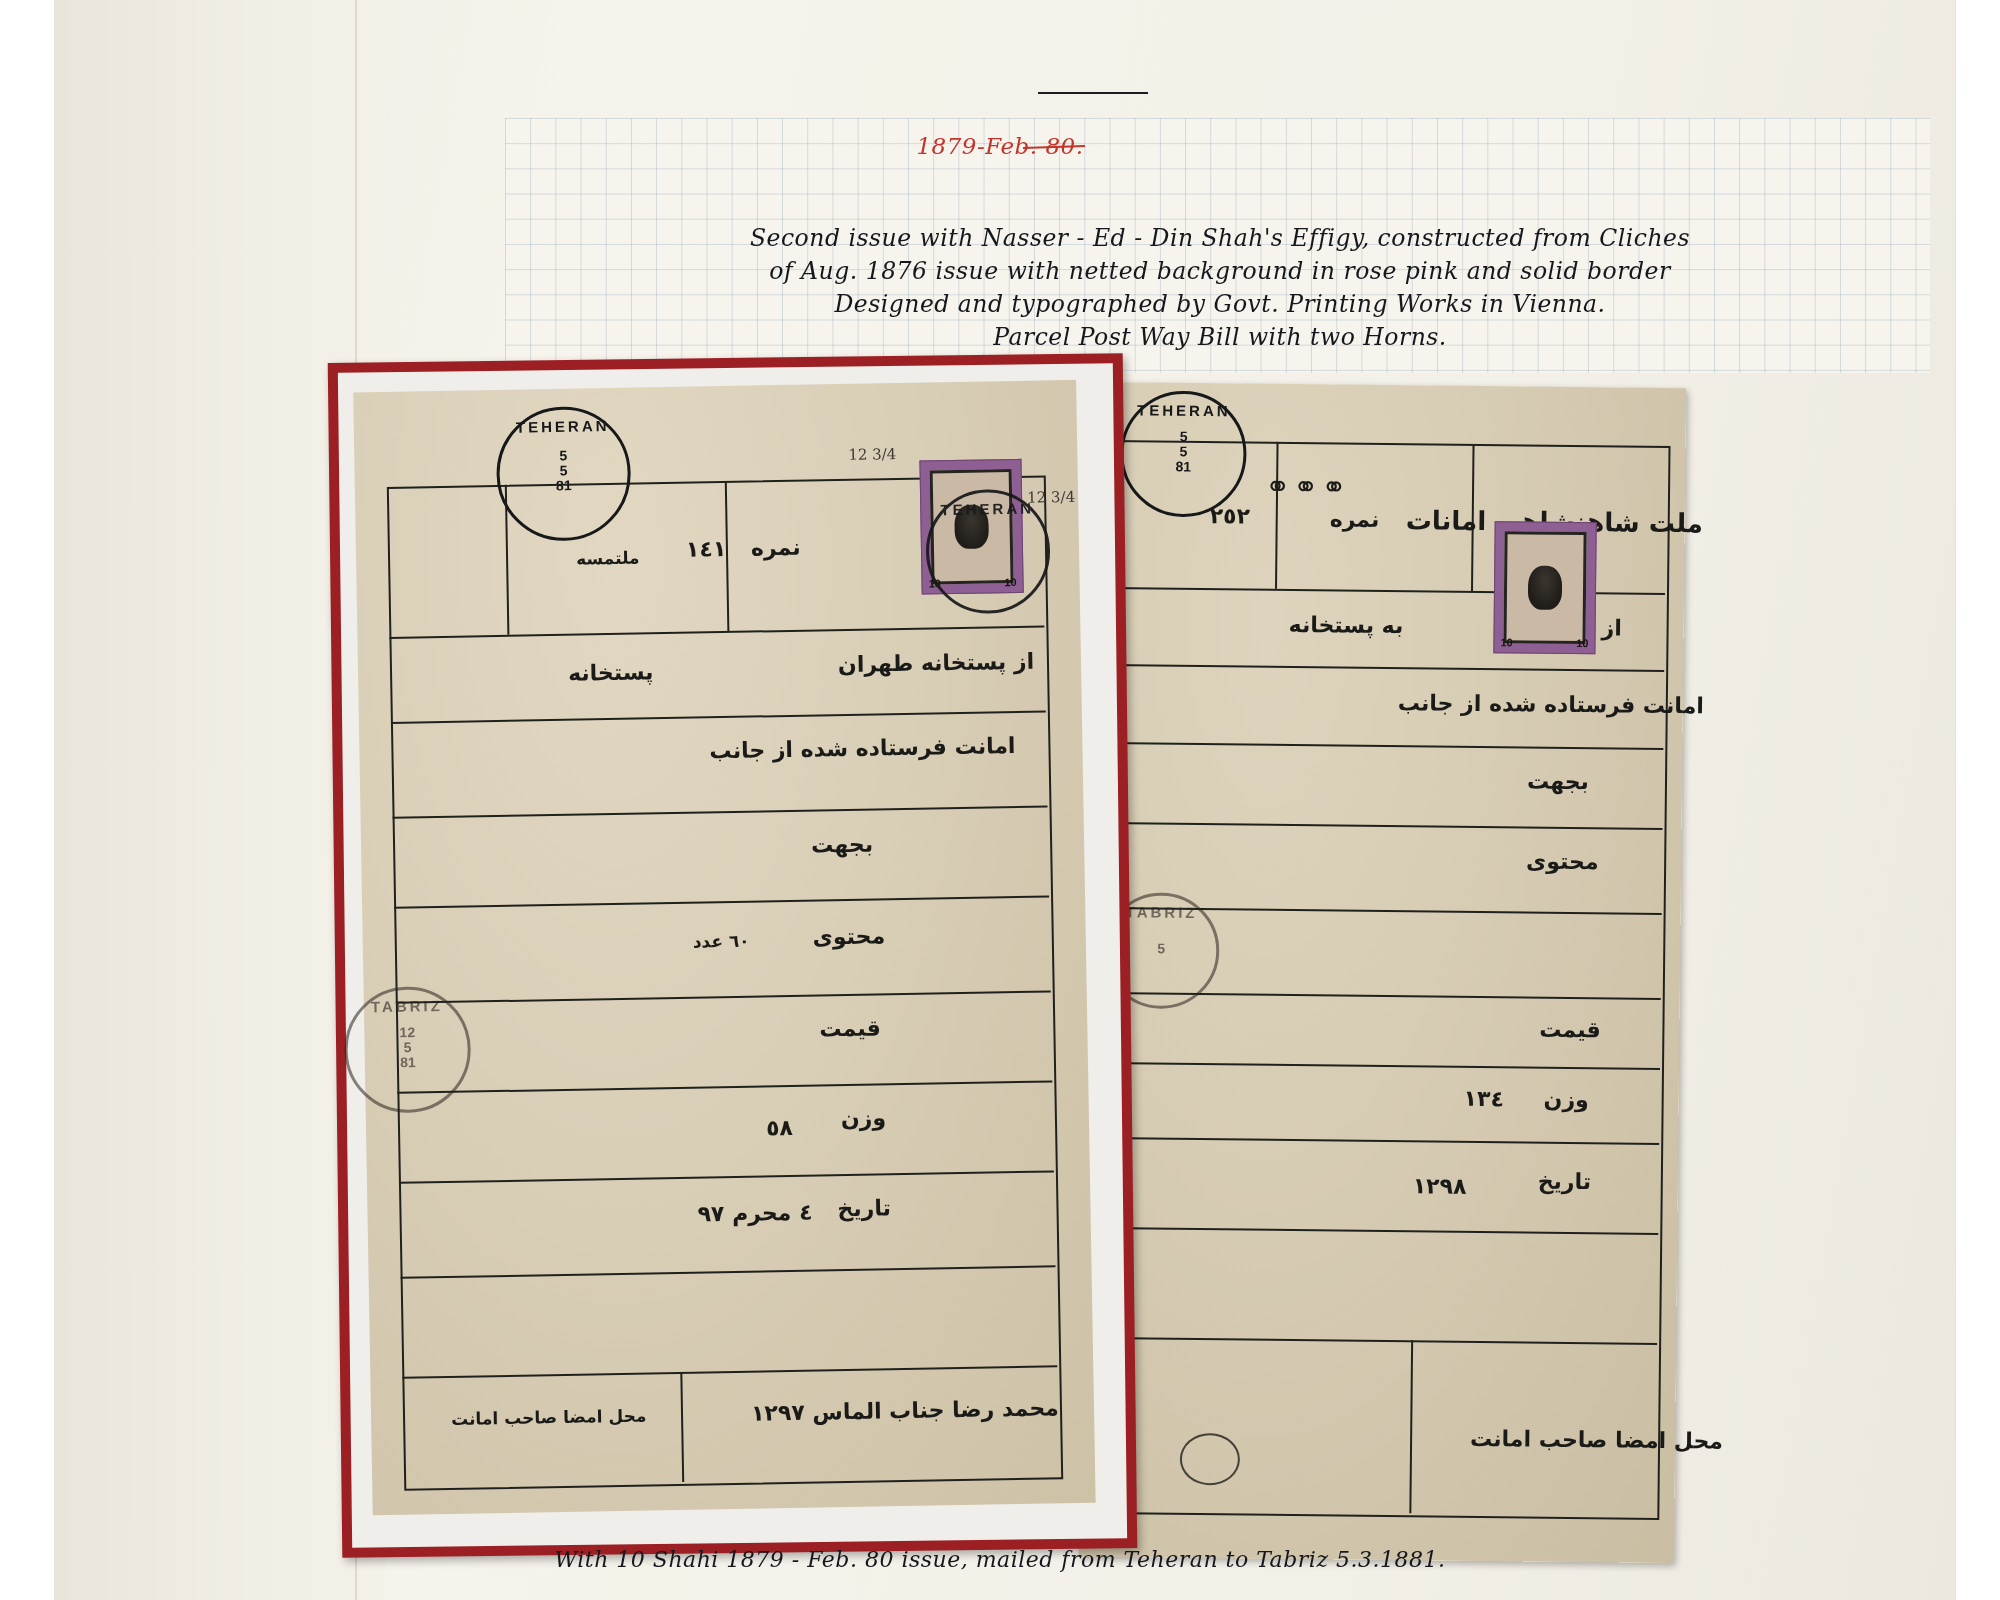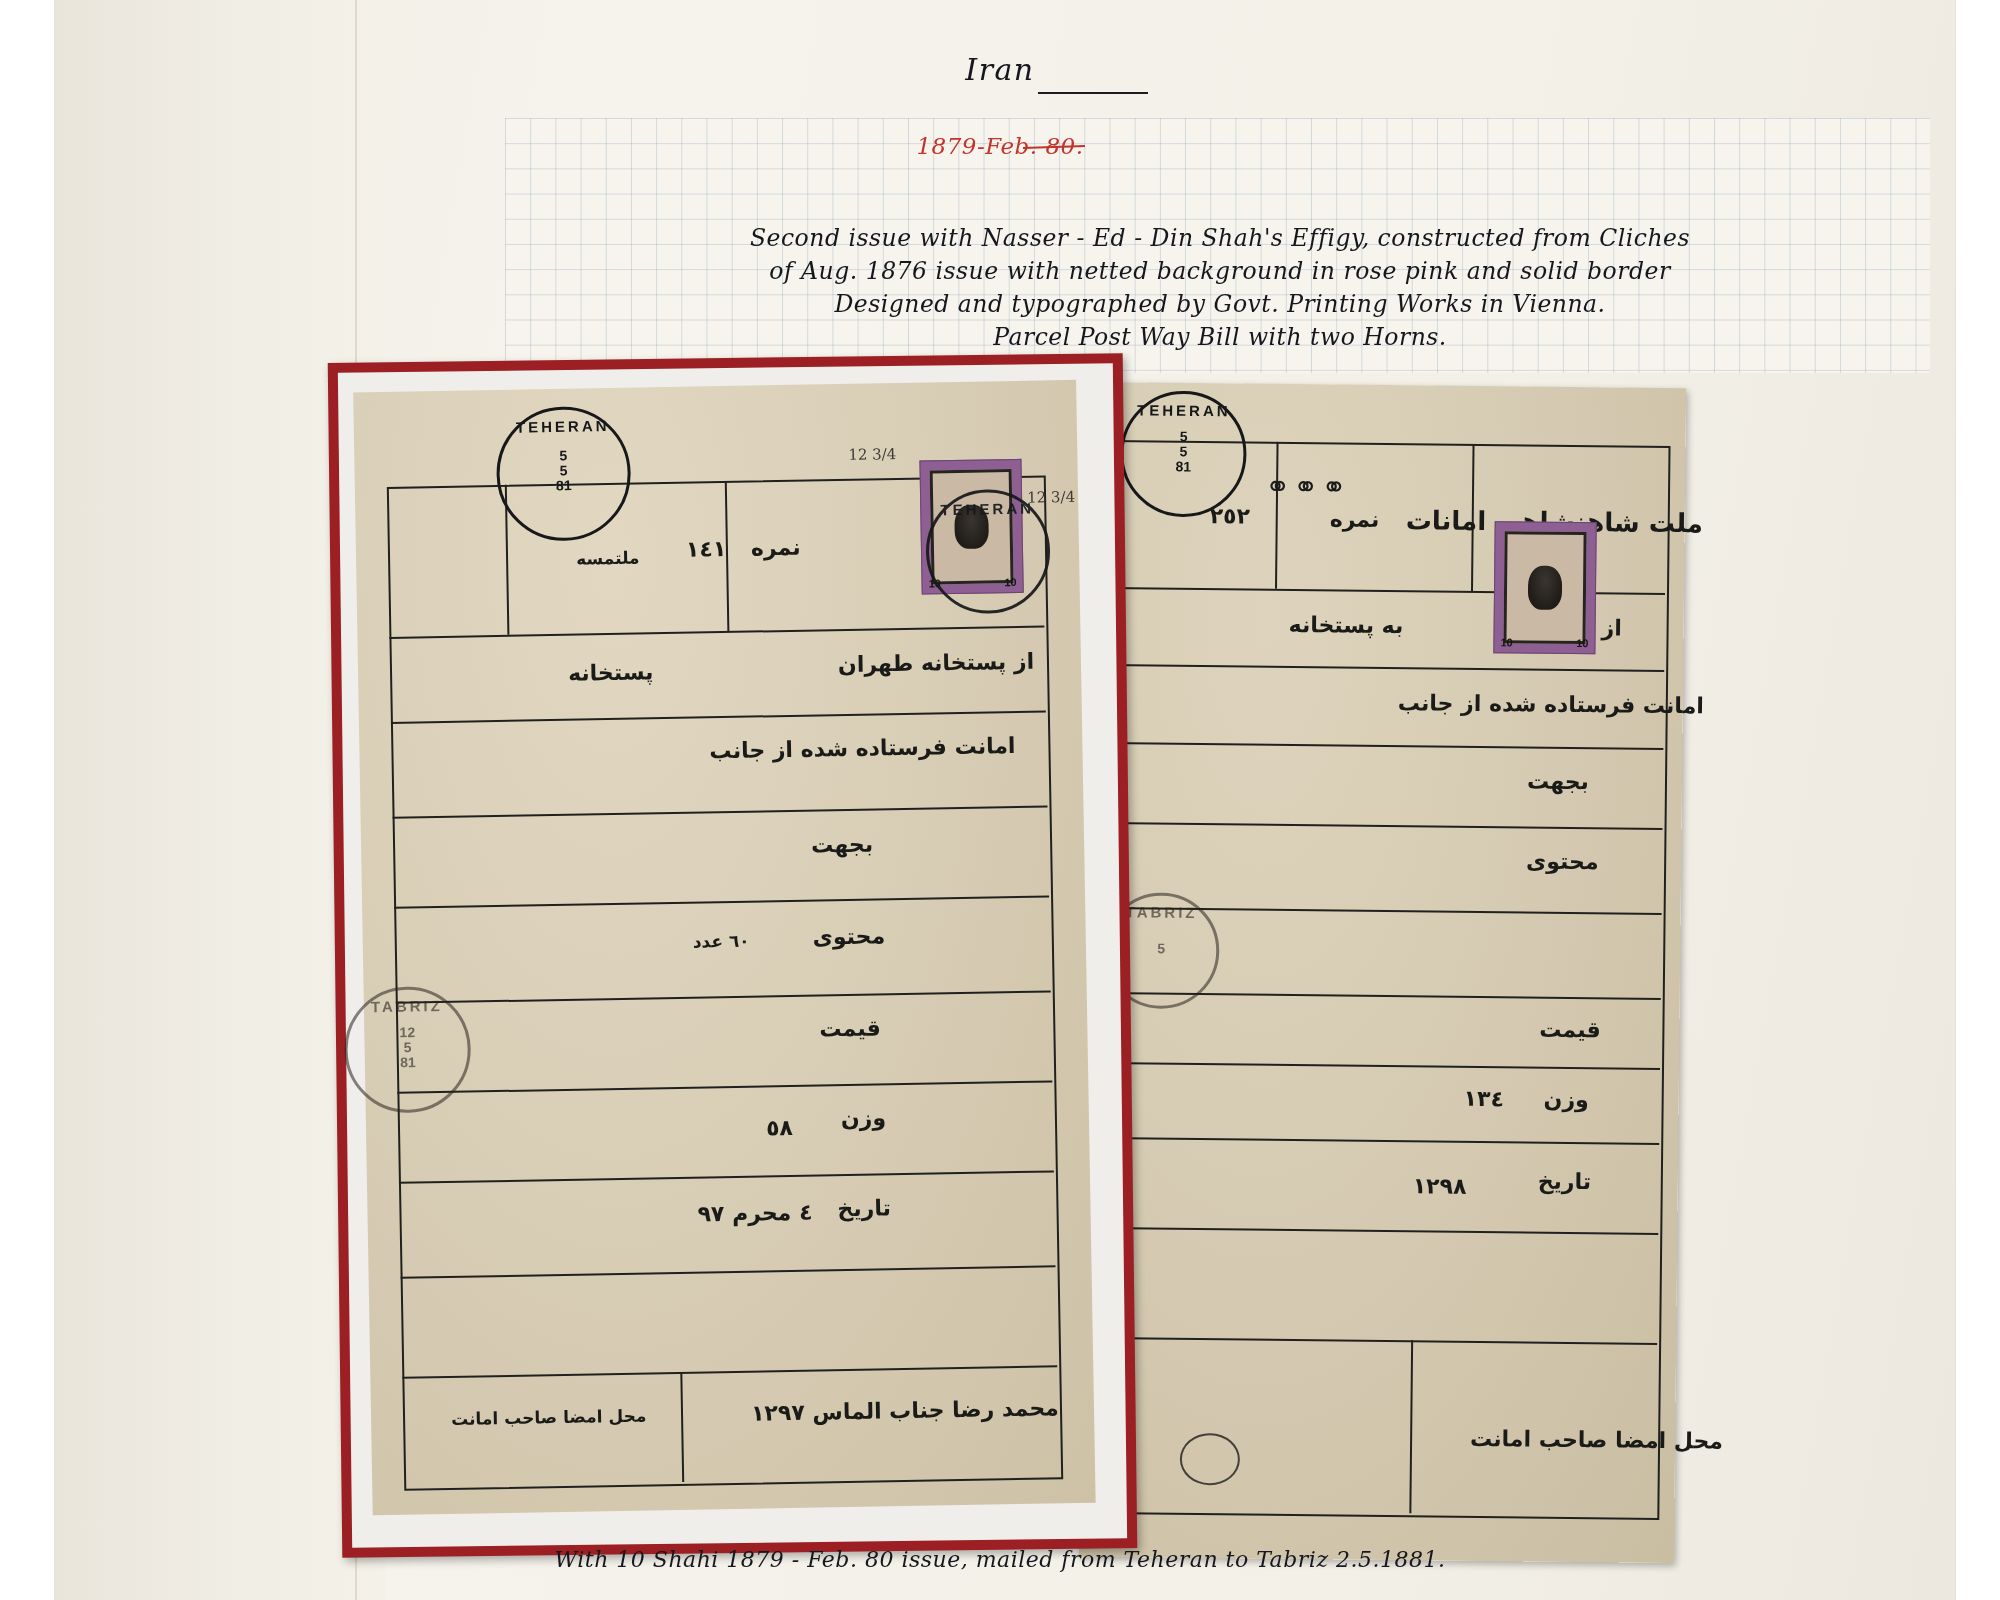--- a/index.html
+++ b/index.html
@@ -307,21 +307,20 @@
 <div id="page">
   <div class="scan-bg"></div>
 
   <div class="album-page">
     <div class="page-left-strip"></div>
     <div class="page-left-edge"></div>
   </div>
 
   <div class="graph"></div>
 
-  <div class="hand title">Iran</div>
   <div class="title-underline"></div>
 
   <div class="hand date-line">1879-Feb. 80.</div>
   <div class="date-strike"></div>
 
 
   <div class="hand desc">
     <div>Second issue with Nasser - Ed - Din Shah's Effigy, constructed from Cliches</div>
     <div>of Aug. 1876 issue with netted background in rose pink and solid border</div>
     <div>Designed and typographed by Govt. Printing Works in Vienna.</div>
@@ -456,14 +455,14 @@
           <div class="top-arc">TABRIZ</div>
           <div class="mid">12<br>5<br>81</div>
         </div>
 
         <div class="pencil-num" style="left:494px; top:62px;">12 3/4</div>
         <div class="pencil-num" style="left:672px; top:108px;">12 3/4</div>
       </div>
     </div>
   </div>
 
-  <div class="hand footer">With 10 Shahi 1879 - Feb. 80 issue, mailed from Teheran to Tabriz 2.5.1881.</div>
+  <div class="hand footer">With 10 Shahi 1879 - Feb. 80 issue, mailed from Teheran to Tabriz 5.3.1881.</div>
 </div>
 
 </body></html>

